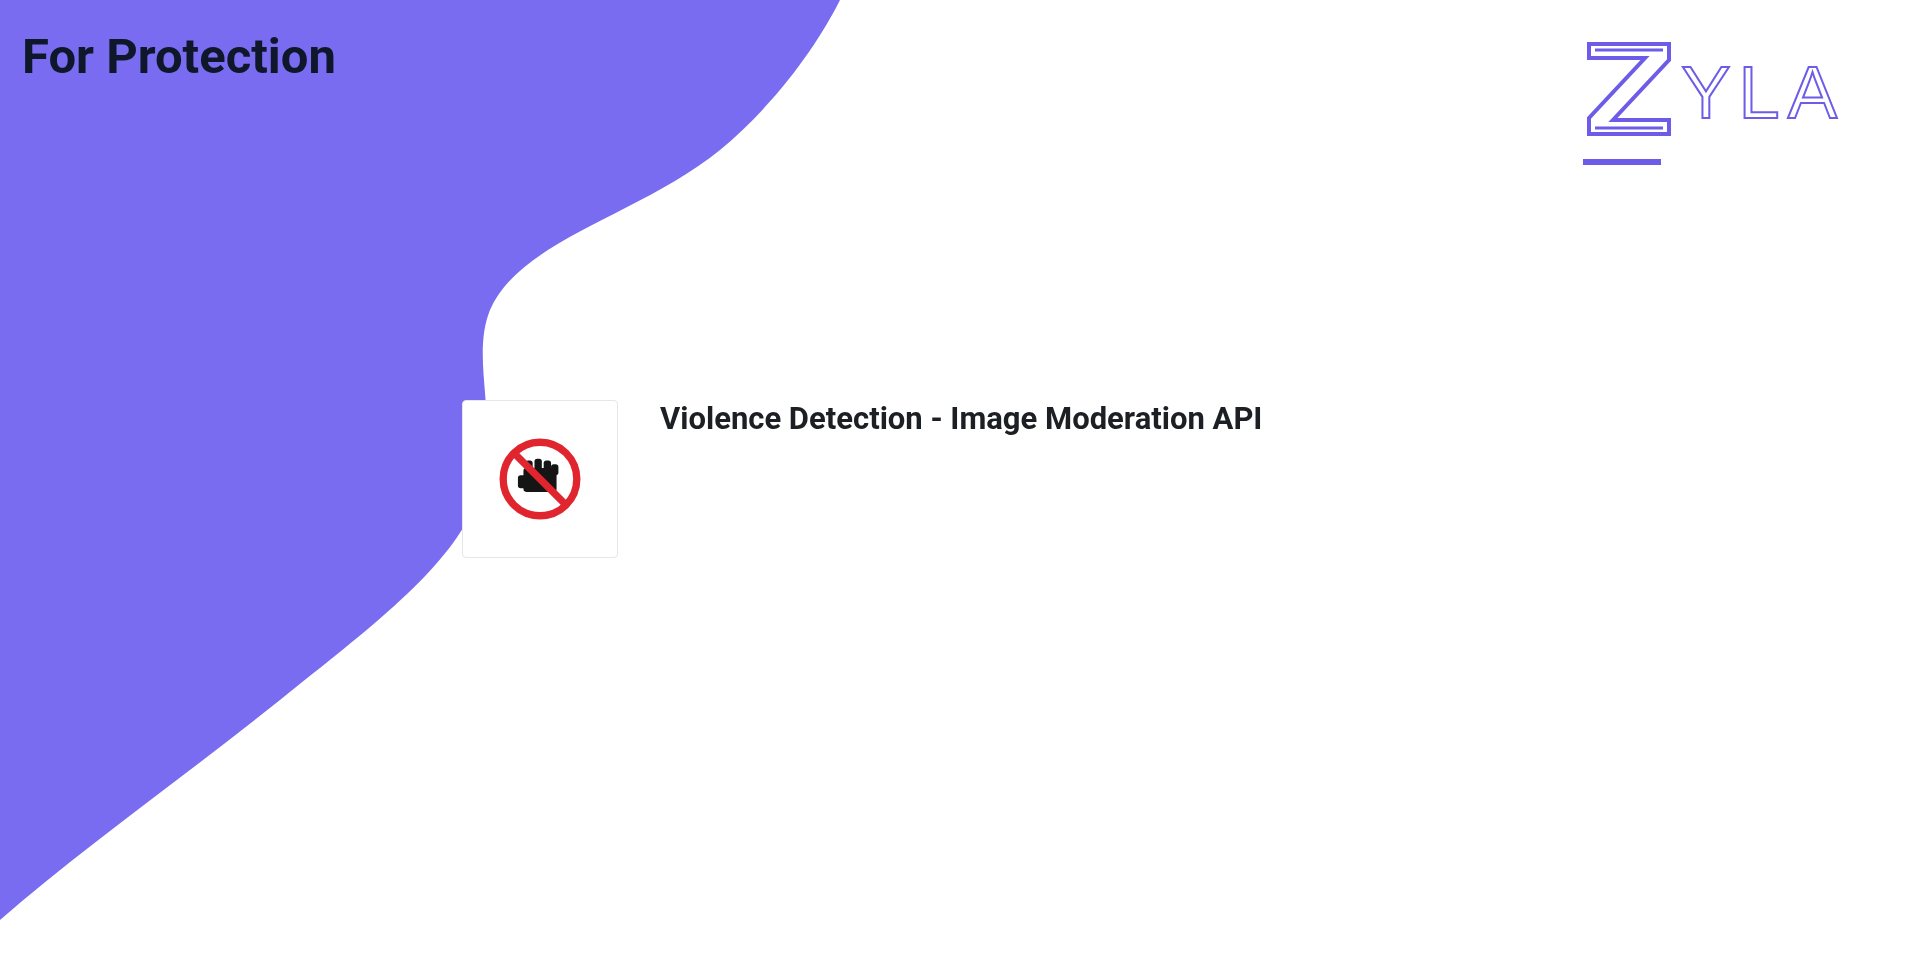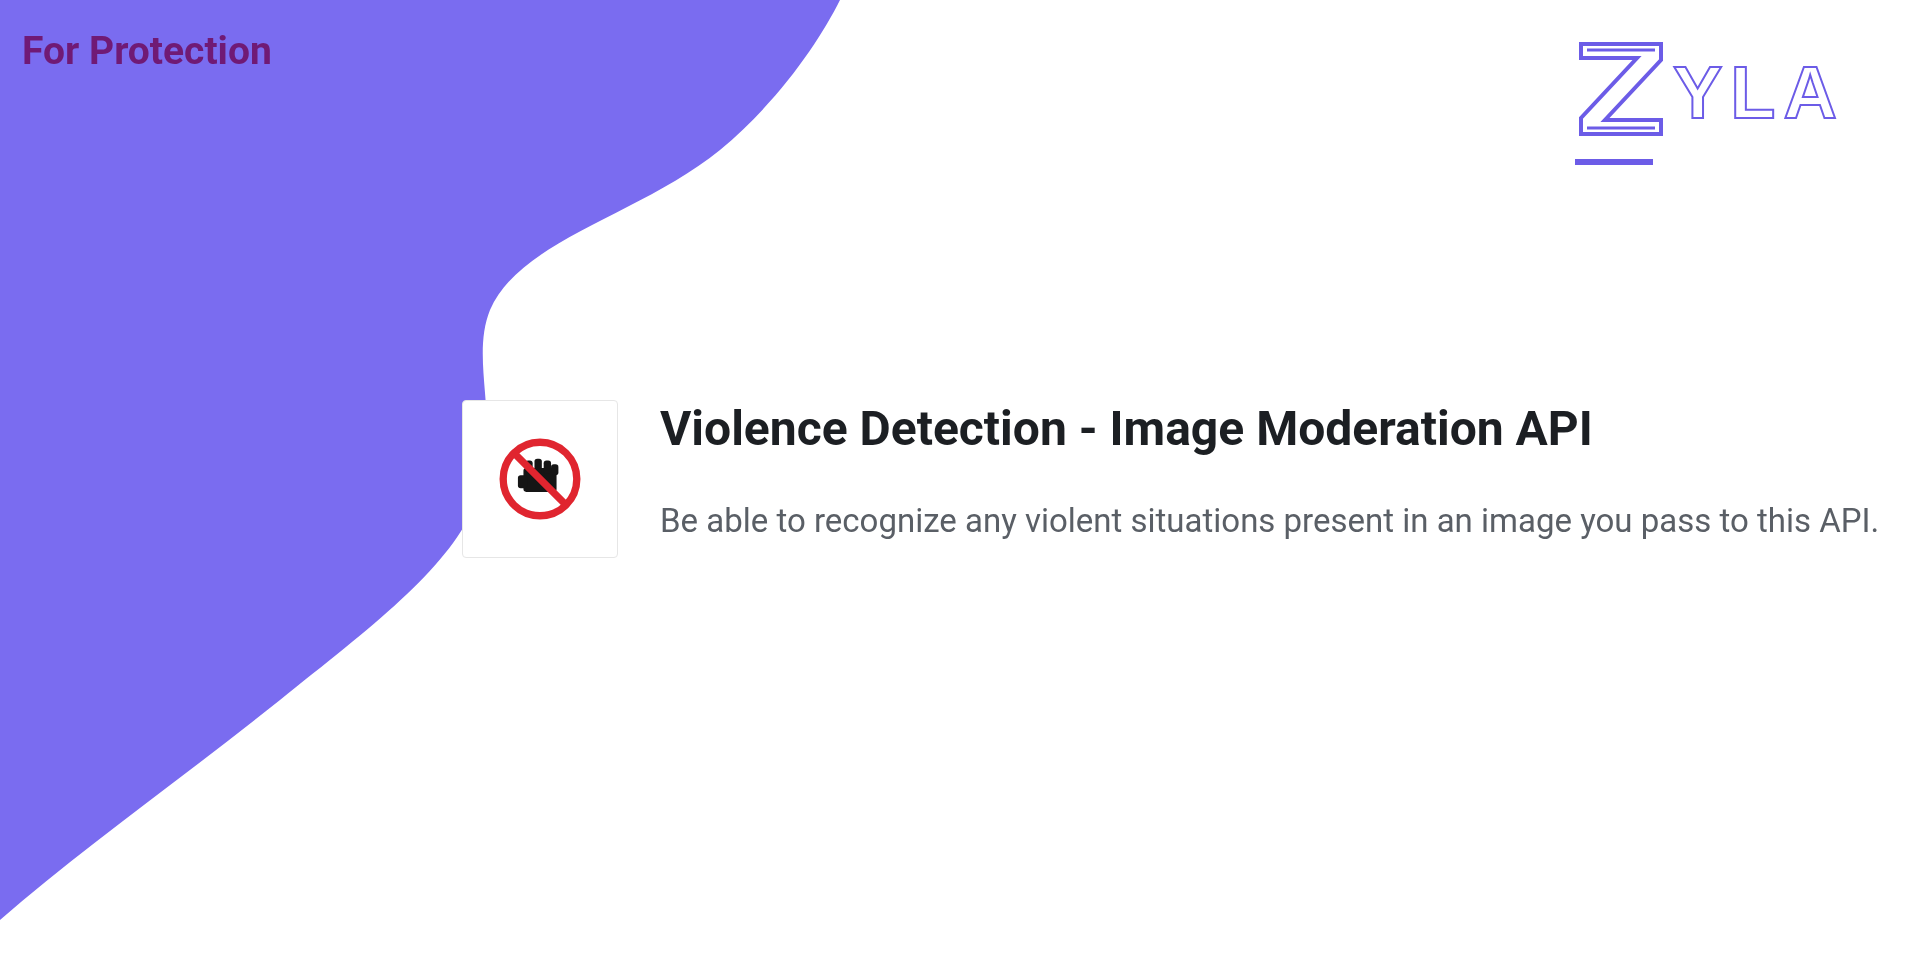--- a/index.html
+++ b/index.html
@@ -37,22 +37,22 @@
       color: #ffffff;
       font-size: 52px;
       font-weight: 700;
       text-decoration: underline;
       text-underline-offset: 6px;
       line-height: 1.1;
       margin-bottom: 8px;
     }
 
     .hero-subtitle {
-      color: #701a75;
-      font-size: 39px;
+      color: #0f172a;
+      font-size: 49px;
       font-weight: 700;
       line-height: 1.1;
     }
 
     .brand-logo {
       position: absolute;
       top: 38px;
       right: 75px;
       z-index: 2;
       display: flex;
@@ -75,21 +75,21 @@
       position: absolute;
       bottom: -18px;
       left: 0;
       width: 78px;
       height: 6px;
       background: #6c5ce7;
     }
 
     .logo-rest {
       font-size: 74px;
-      font-weight: 700;
+      font-weight: 400;
       color: #6c5ce7;
       letter-spacing: 8px;
       line-height: 1.15;
       font-family: Arial, Helvetica, sans-serif;
       -webkit-text-stroke: 2px #6c5ce7;
       -webkit-text-fill-color: transparent;
       margin-left: 4px;
       margin-top: 12px;
     }
 
@@ -114,23 +114,23 @@
       background: #ffffff;
     }
 
     .card-text {
       max-width: 1250px;
       padding-top: 0;
     }
 
     .card-title {
       color: #1c1f23;
-      font-size: 48px;
+      font-size: 31px;
       font-weight: 700;
-      margin-bottom: 39px;
+      margin-bottom: 28px;
       line-height: 1.2;
     }
 
     .card-desc {
       color: #5a5f66;
       font-size: 33px;
       font-weight: 400;
       line-height: 1.45;
     }
   </style>
@@ -179,15 +179,14 @@
         <rect x="62" y="34" width="8" height="12" rx="3"></rect>
         <rect x="26" y="46" width="10" height="14" rx="3"></rect>
       </g>
 
       <circle cx="50" cy="50" r="40" fill="none" stroke="#e0252f" stroke-width="8"></circle>
       <line x1="22" y1="22" x2="78" y2="78" stroke="#e0252f" stroke-width="8" stroke-linecap="round"></line>
     </svg>
   </div>
   <div class="card-text">
     <h3 class="card-title">Violence Detection - Image Moderation API</h3>
-    <p class="card-desc">Be able to recognize any violent situations present in an image you pass to this API.</p>
   </div>
 </div>
 
 </body></html>

